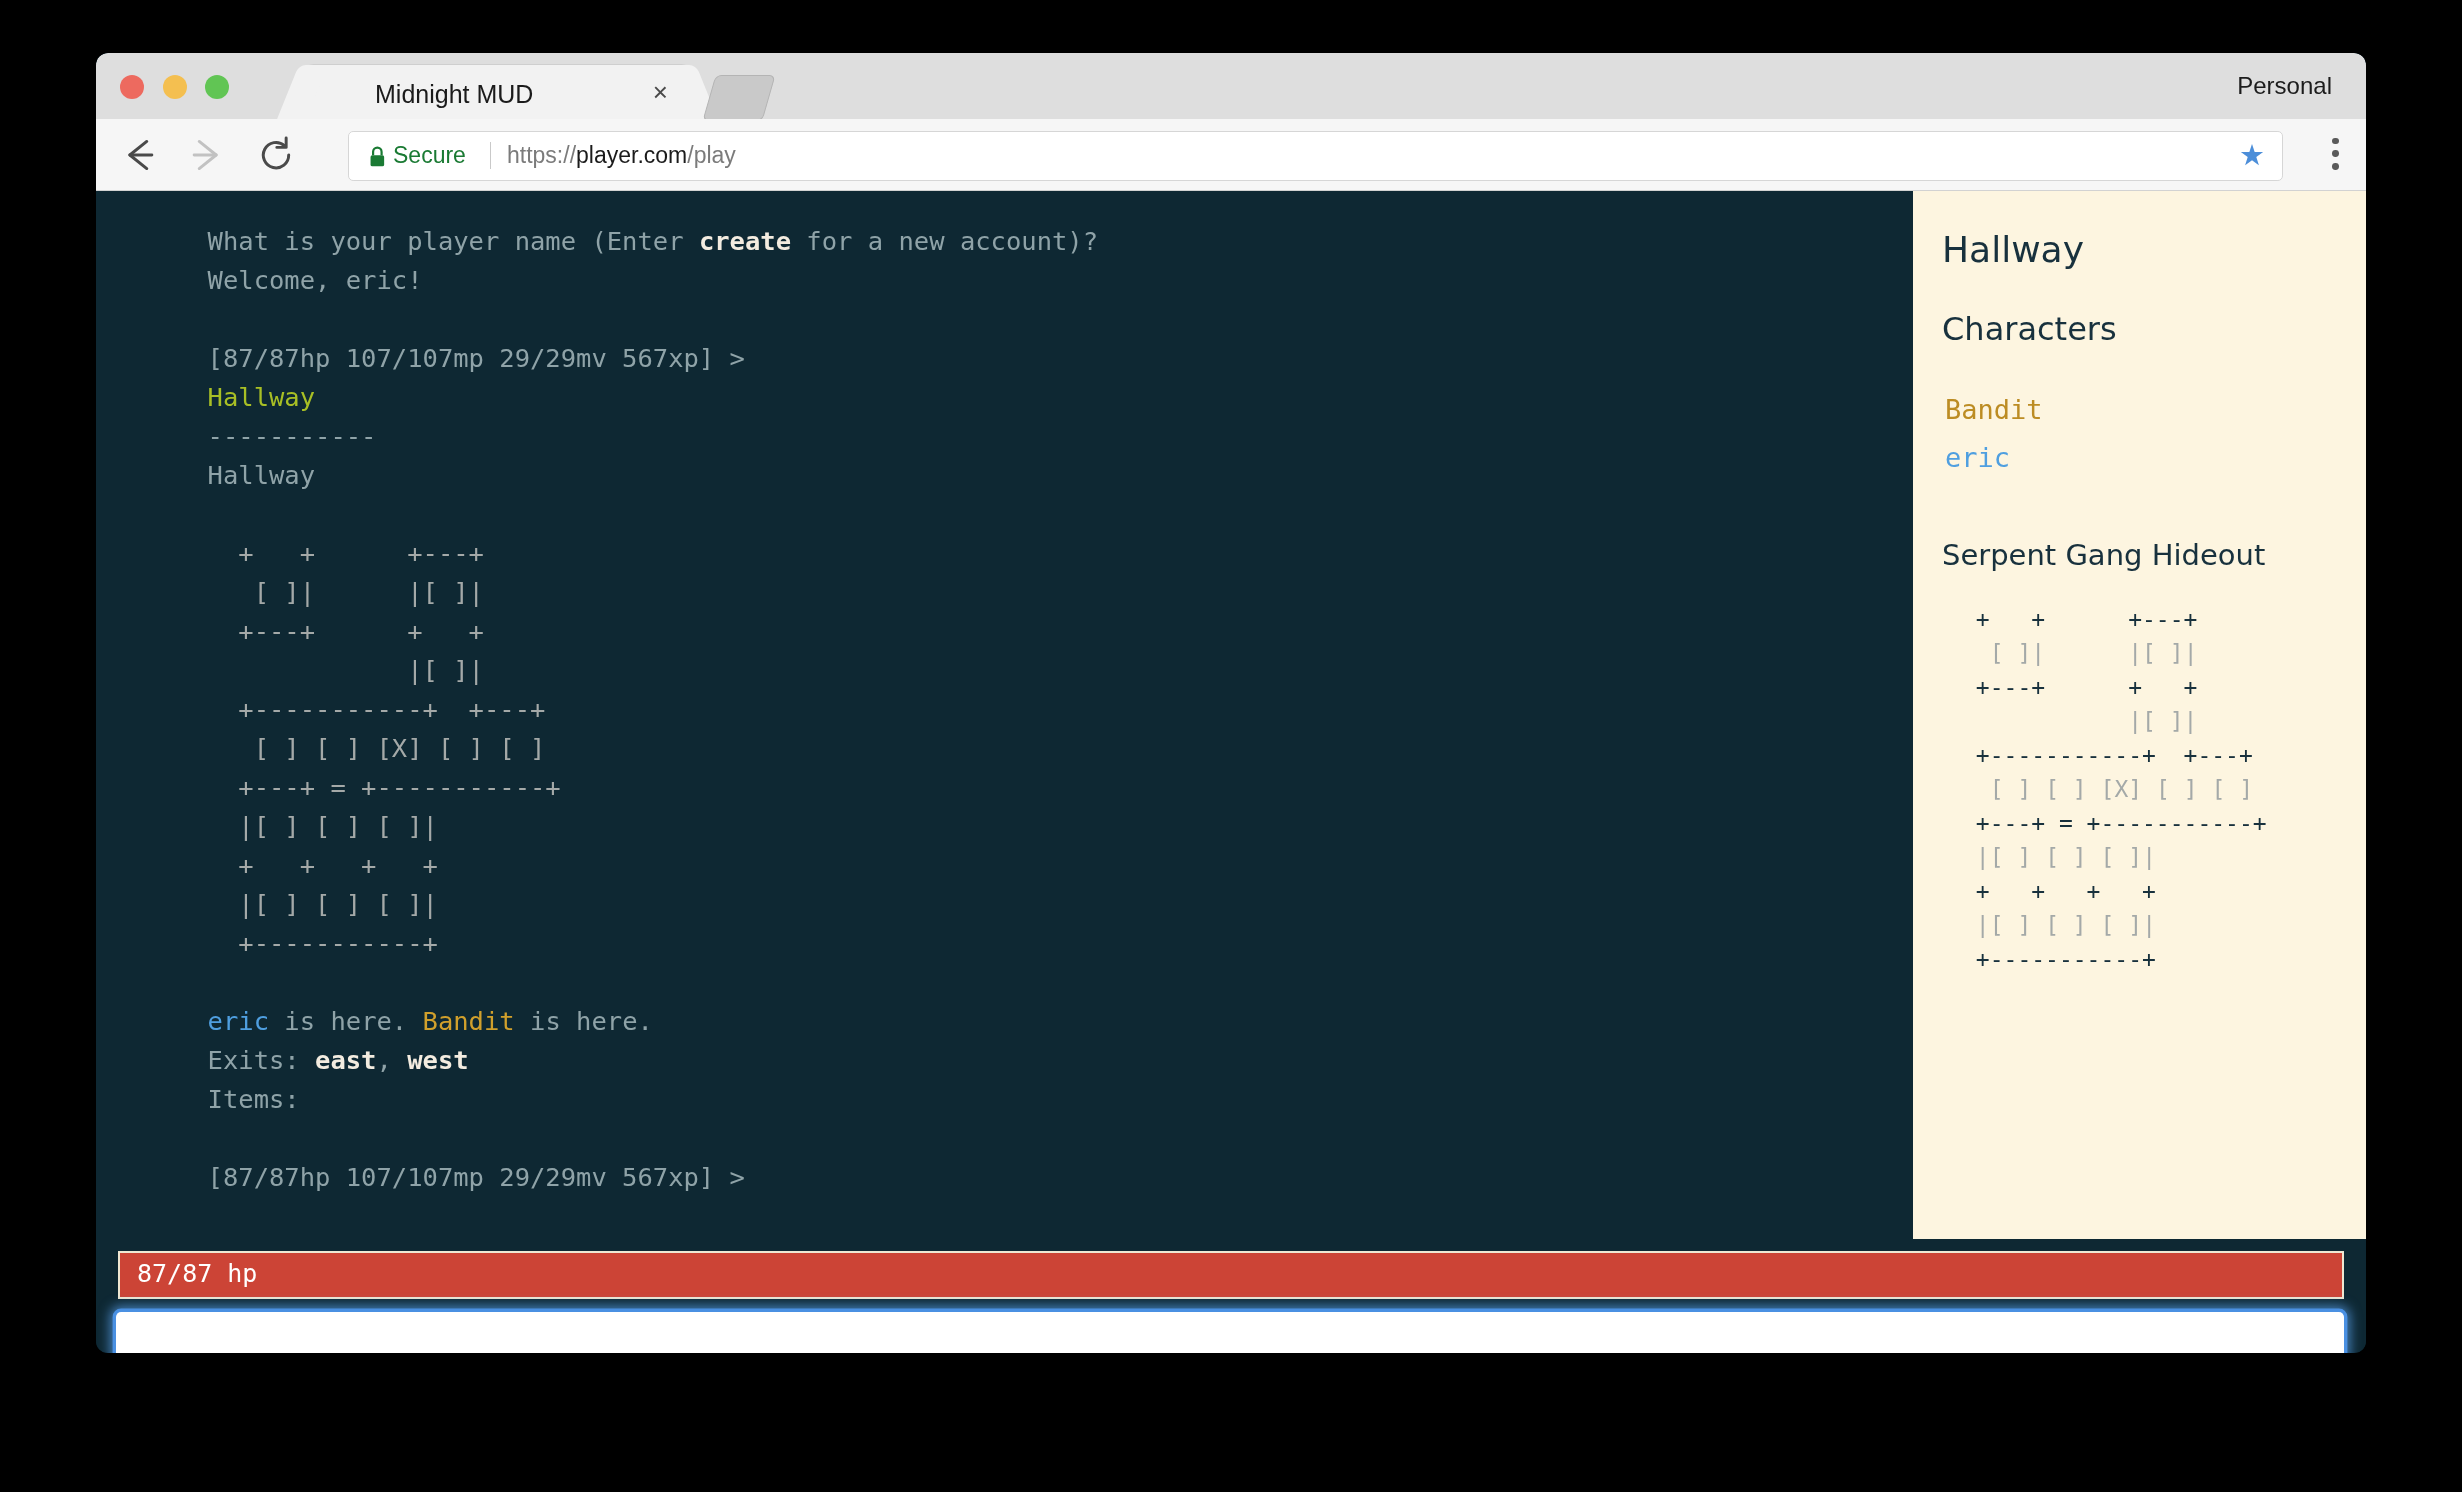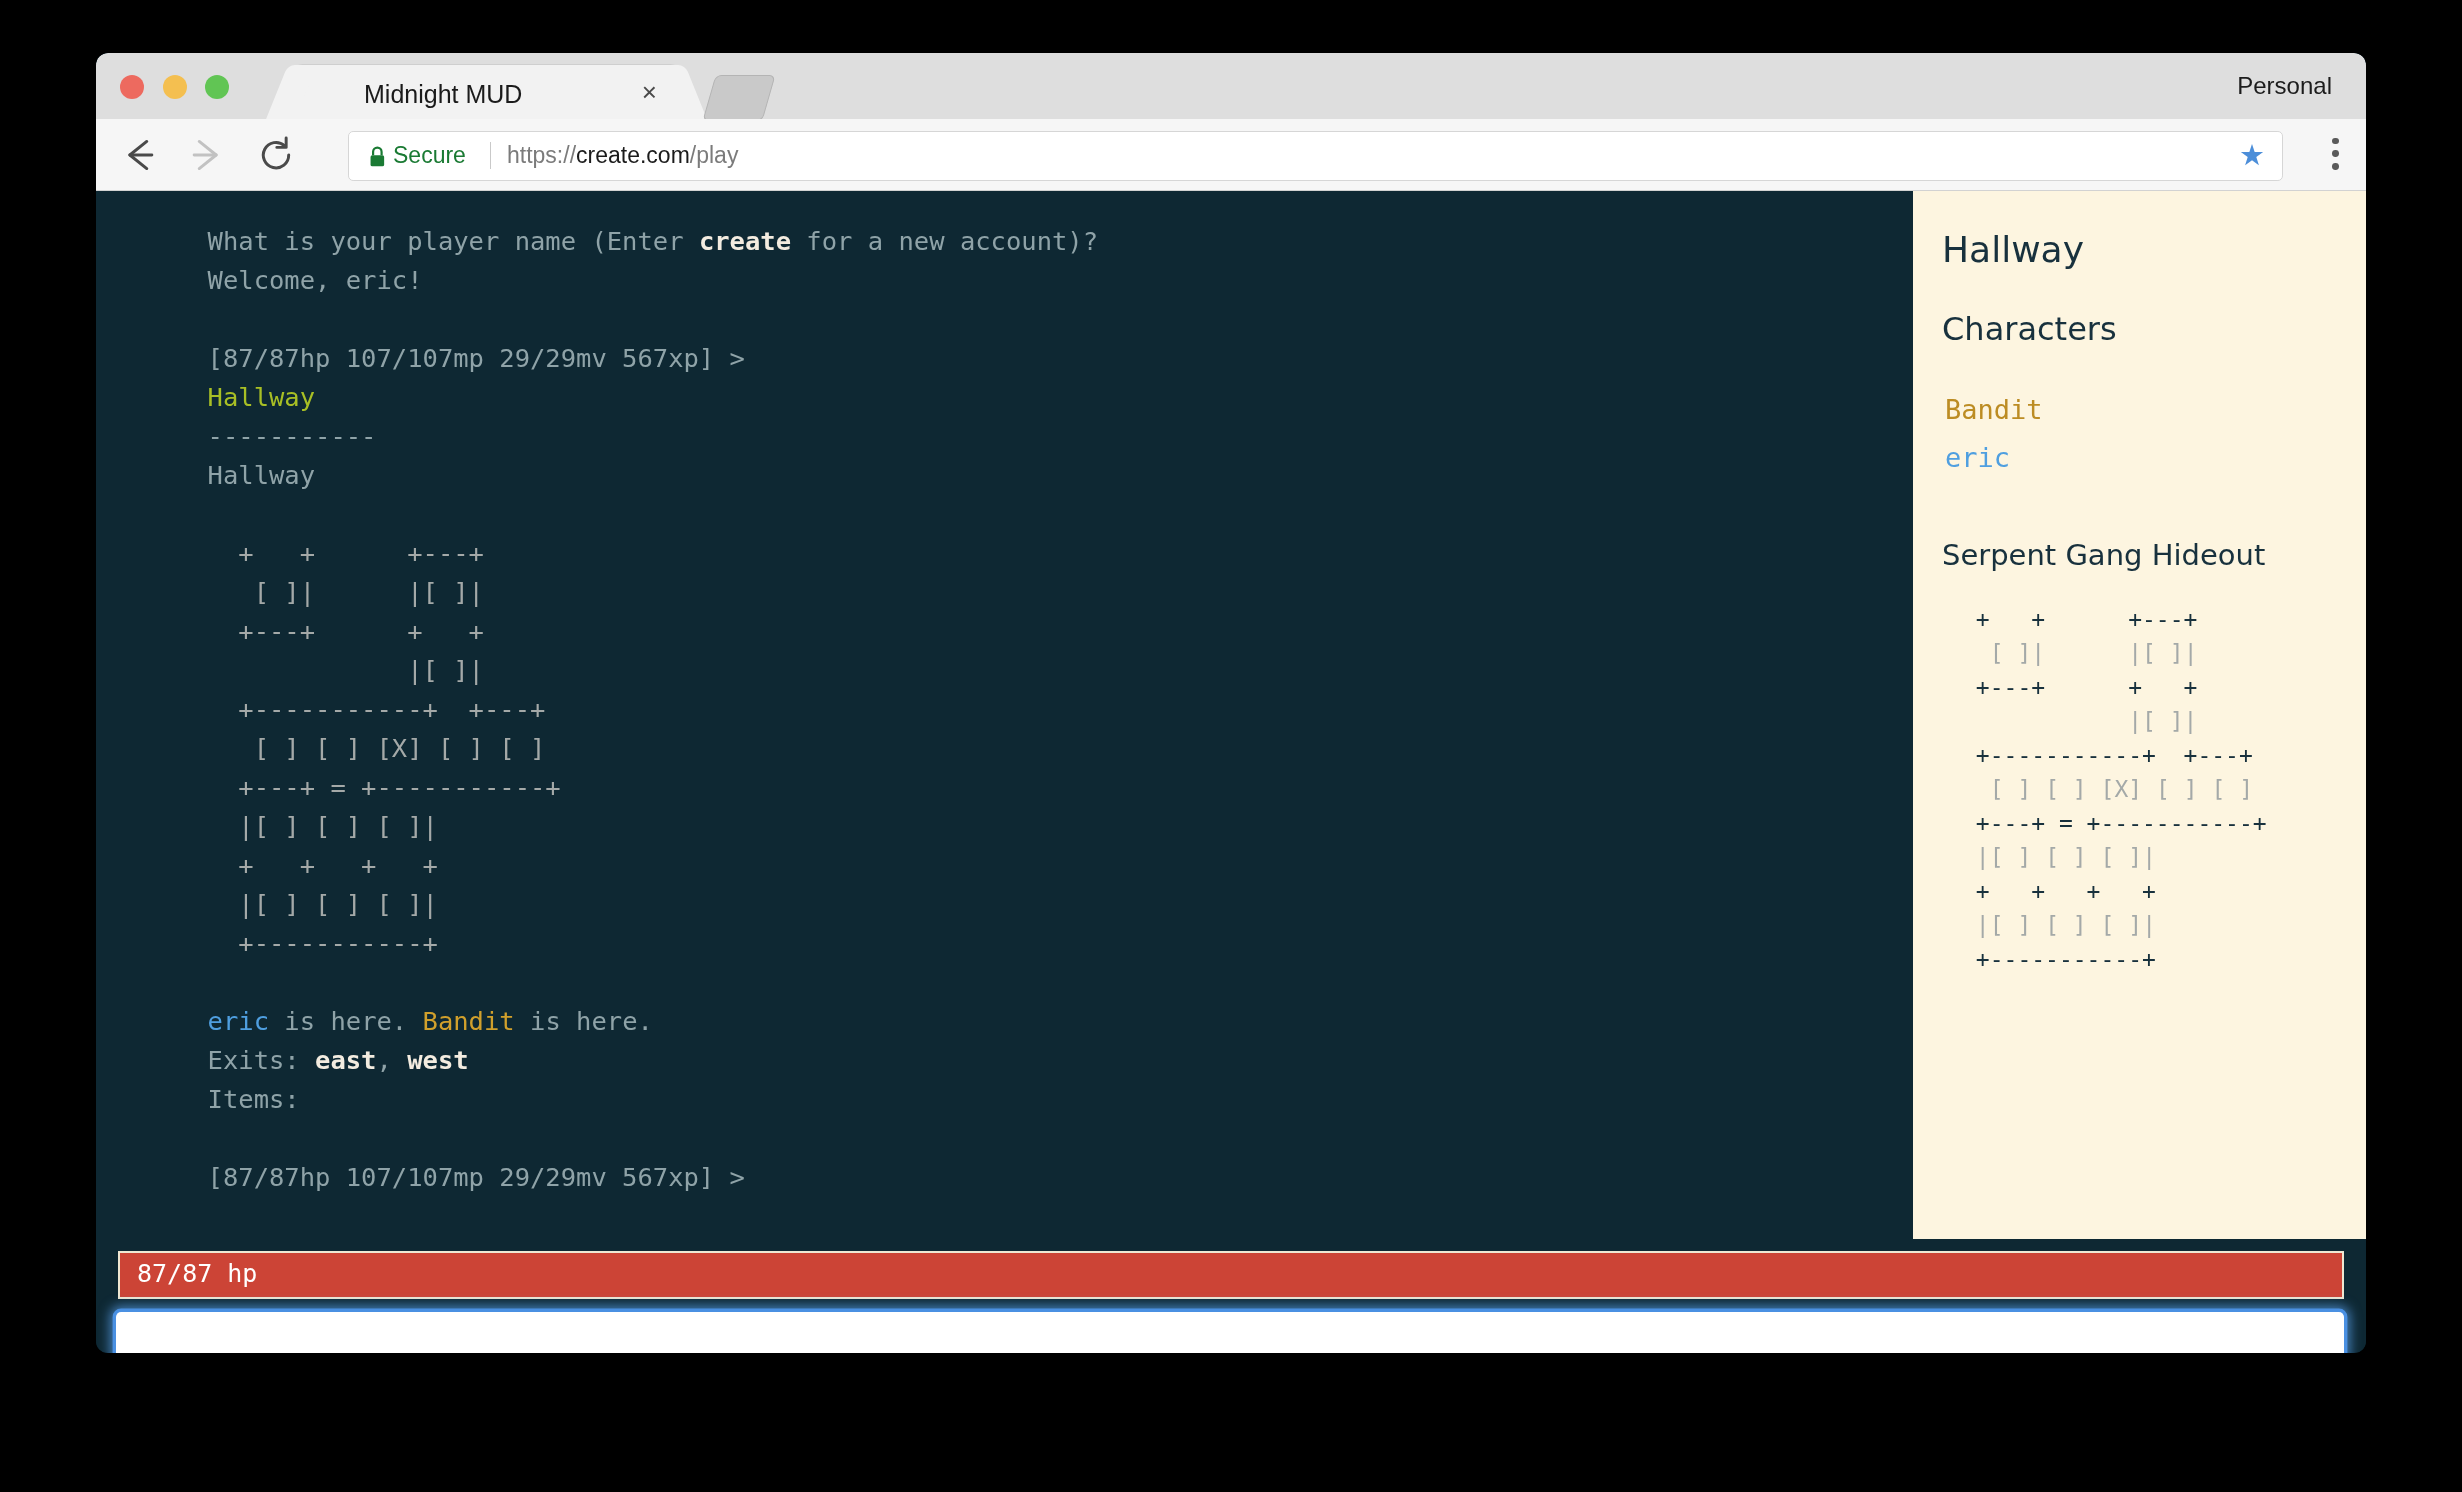--- a/index.html
+++ b/index.html
@@ -46,21 +46,21 @@
     width: 24px;
     height: 24px;
     border-radius: 50%;
   }
   .tl-red    { background: #ed6a5f; }
   .tl-yellow { background: #f4bf50; }
   .tl-green  { background: #61c554; }
 
   #active-tab {
     position: absolute;
-    left: 198px;
+    left: 209px;
     top: 12px;
     width: 385px;
     height: 54px;
     background: #f2f2f2;
     border-top-left-radius: 8.5px;
     border-top-right-radius: 8.5px;
     box-shadow: 0 0 0 0.9px #cfcfcf;
   }
   #active-tab::before, #active-tab::after {
     content: "";
@@ -406,21 +406,21 @@
 
     <div id="omnibox">
       <span id="secure-lock">
         <svg width="18.7" height="24" viewBox="0 0 22 28">
           <path d="M6 12 V8 a5 5 0 0 1 10 0 v4" fill="none" stroke="#1a7a33" stroke-width="2.6"></path>
           <rect x="3" y="12" width="16" height="13" rx="2" fill="#1a7a33"></rect>
         </svg>
       </span>
       <span id="secure-text">Secure</span>
       <span id="omnibox-divider"></span>
-      <span id="url-text"><span class="url-scheme">https://</span><span class="url-host">create.com</span><span class="url-path">/play</span></span>
+      <span id="url-text"><span class="url-scheme">https://</span><span class="url-host">player.com</span><span class="url-path">/play</span></span>
       <span id="bookmark-star">★</span>
     </div>
 
     <div id="menu-dots">
       <span></span>
         <span></span>
         <span></span>
     </div>
   </div>
 

